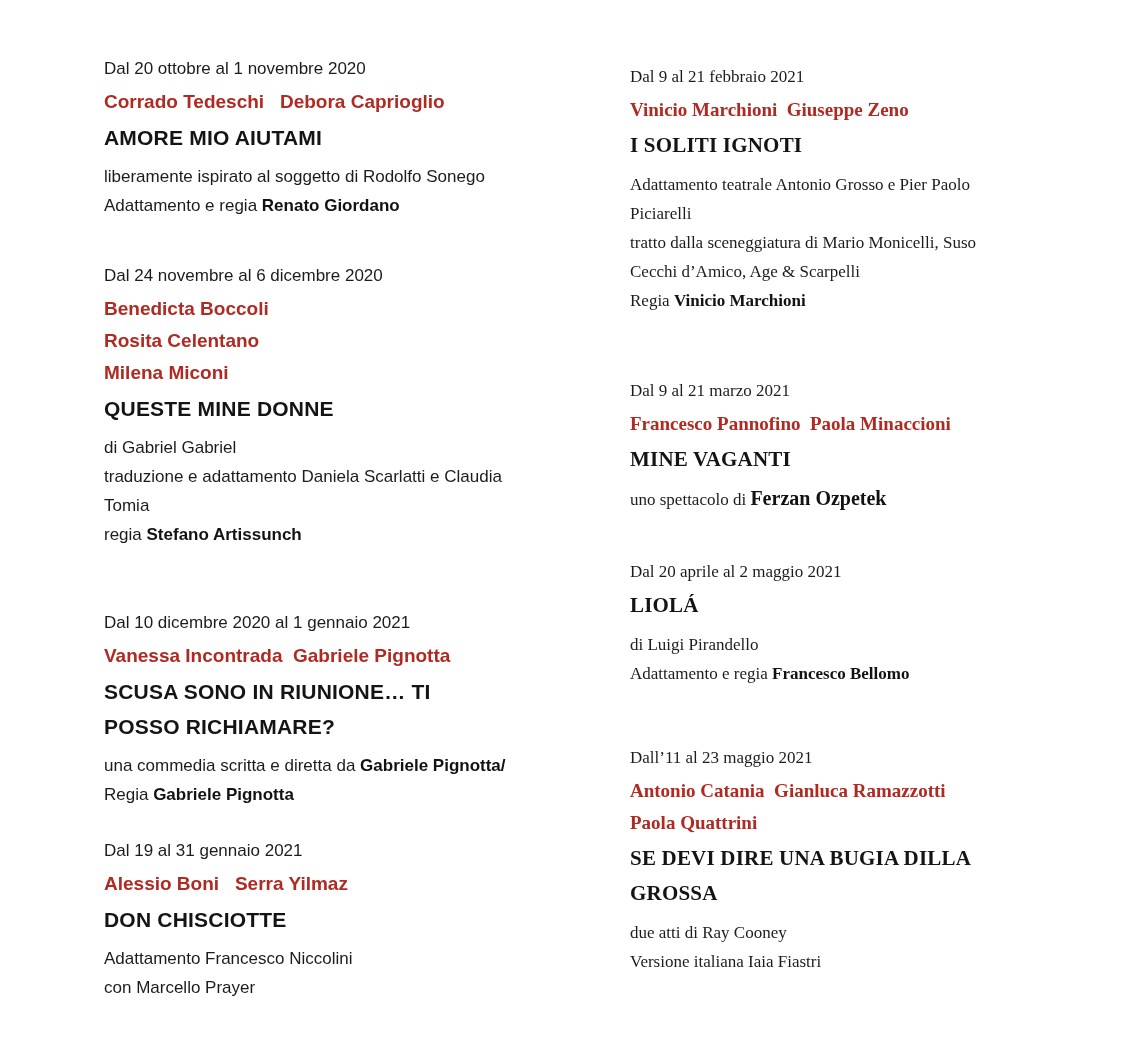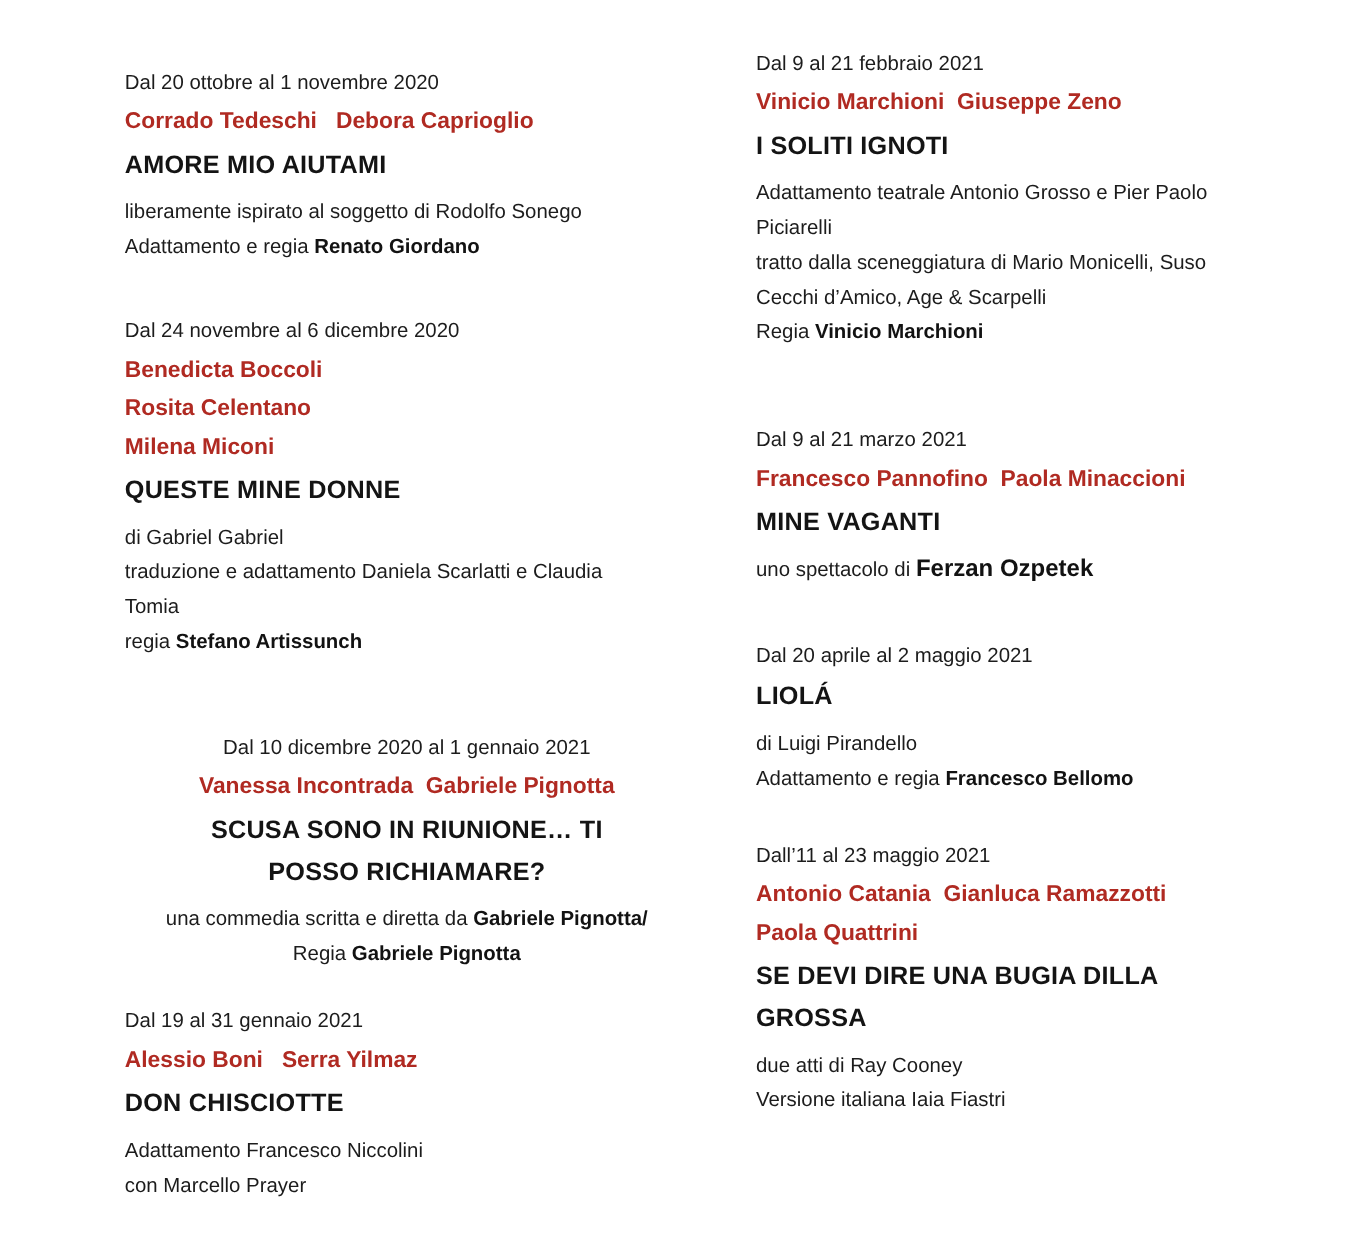--- a/index.html
+++ b/index.html
@@ -7,29 +7,29 @@
     width: 1125px; height: 1037px;
     background: #ffffff;
     font-family: "Liberation Sans", sans-serif;
     color: #1a1a1a;
     overflow: hidden;
     position: relative;
   }
   .page { position: absolute; inset: 0; background: #ffffff; }
   .col { position: absolute; }
   .col-left  { left: 104px; top: 55px;  width: 470px; }
-  .col-right { left: 630px; top: 39px;  width: 450px; }
+  .col-right { left: 630px; top: 63px;  width: 450px; font-family: Liberation Serif, serif; }
 
   .show { }
   .col-left  .show:nth-child(2) { margin-top: 42px; }
-  .col-left  .show:nth-child(3) { margin-top: 60px; text-align: center; }
+  .col-left  .show:nth-child(3) { margin-top: 60px; }
   .col-left  .show:nth-child(4) { margin-top: 28px; }
   .col-right .show:nth-child(2) { margin-top: 62px; }
   .col-right .show:nth-child(3) { margin-top: 44px; }
-  .col-right .show:nth-child(4) { margin-top: 36px; }
+  .col-right .show:nth-child(4) { margin-top: 56px; }
 
   .line { display: block; white-space: pre; }
 
   .date {
     font-size: 17px; line-height: 28px;
     color: #1c1c1c;
   }
   .cast {
     font-size: 19px; line-height: 32px;
     font-weight: bold;

